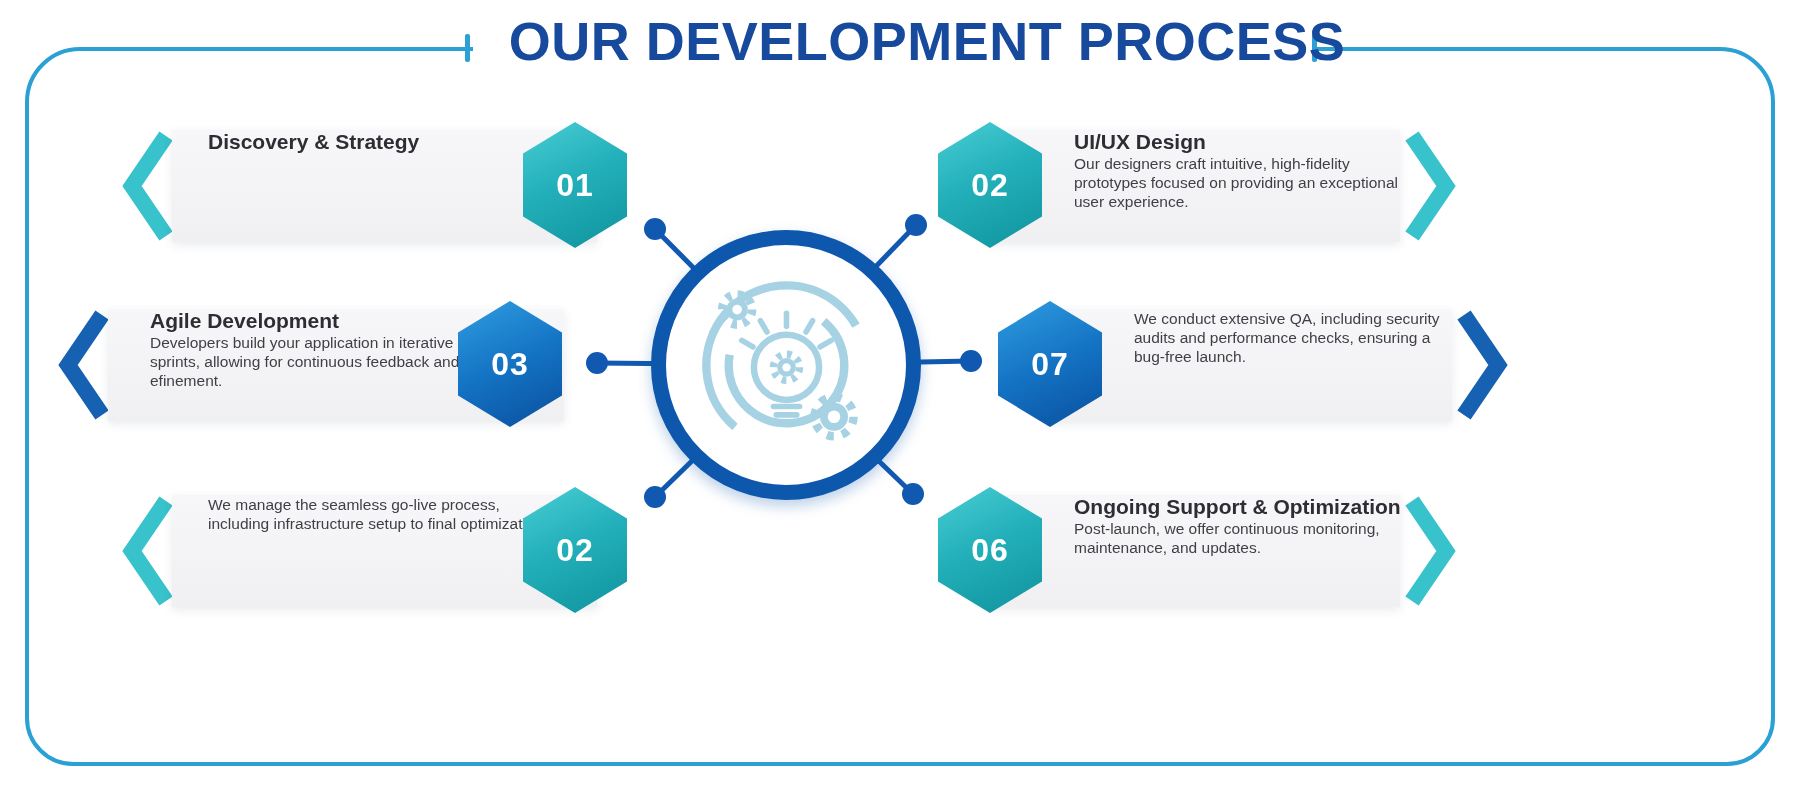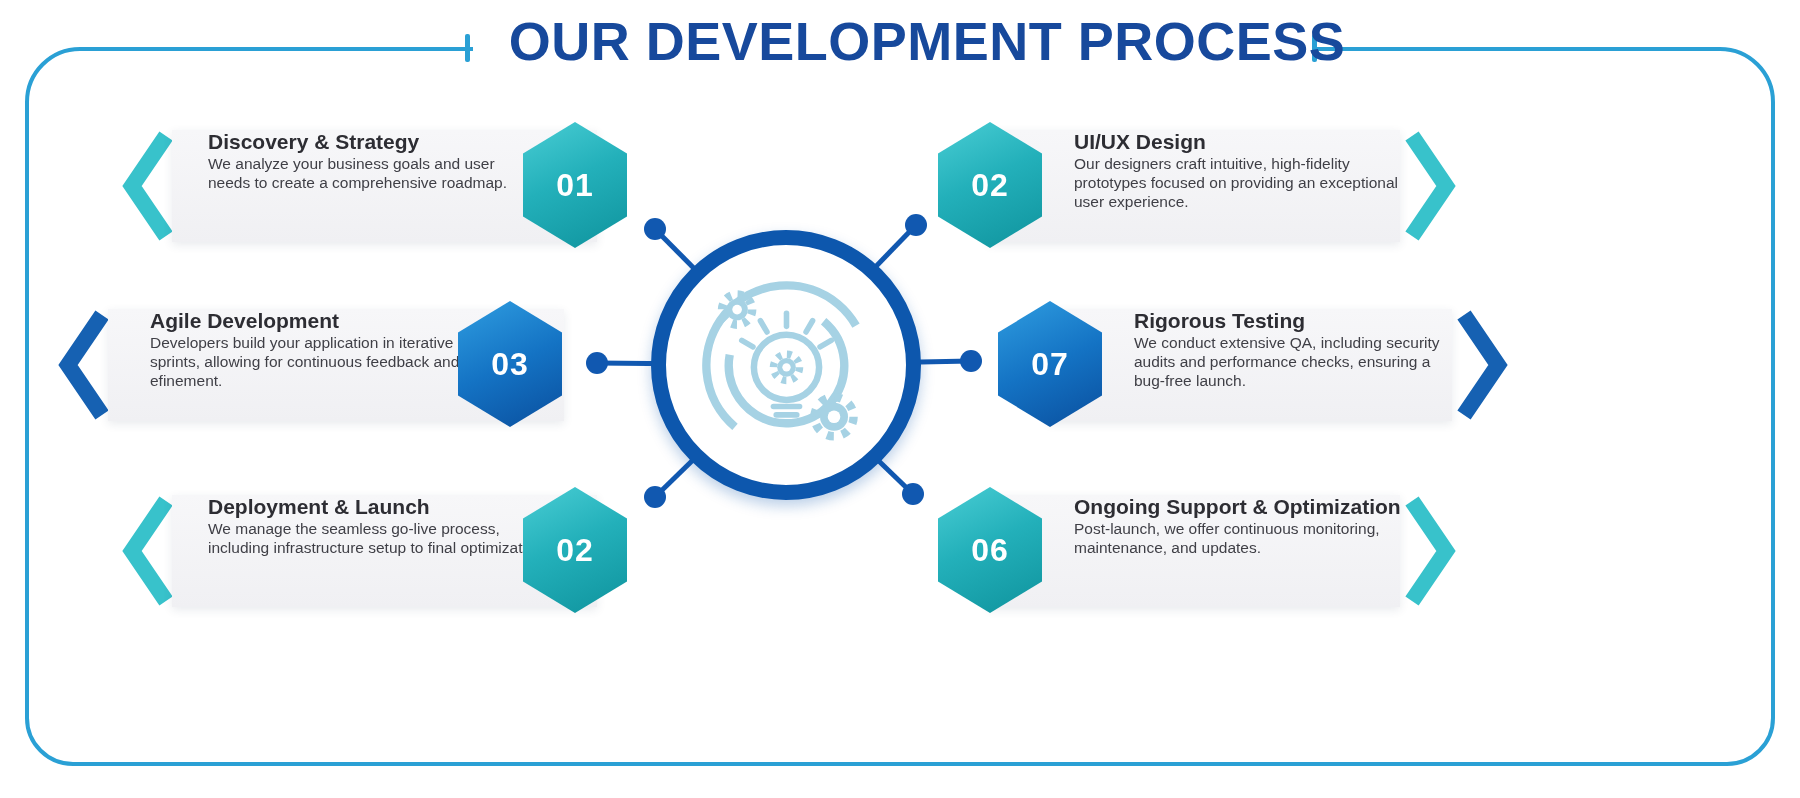--- a/index.html
+++ b/index.html
@@ -91,22 +91,20 @@
     <line x1="913" y1="494" x2="800" y2="385"></line>
       <circle cx="913" cy="494" r="11"></circle>
   </g>
 </svg>
 
 <svg class="chev teal" style="left:118px;top:128px" width="58" height="116" viewBox="0 0 58 116">
     <polyline points="48,8 14,58 48,108"></polyline>
   </svg>
 <div class="banner" style="left:172px;top:130px;width:425px;padding-left:36px">
   <div class="step-title">Discovery &amp; Strategy</div>
-  <div class="step-desc">We analyze your business goals and user
-needs to create a comprehensive roadmap.</div>
 </div>
 <div class="hex teal" style="left:523px;top:122px">
   <span>01</span>
 </div>
 
 <div class="banner" style="left:988px;top:130px;width:412px;padding-left:86px">
   <div class="step-title">UI/UX Design</div>
   <div class="step-desc">Our designers craft intuitive, high-fidelity
 prototypes focused on providing an exceptional
 user experience.</div>
@@ -125,37 +123,35 @@
   <div class="step-title">Agile Development</div>
   <div class="step-desc">Developers build your application in iterative
 sprints, allowing for continuous feedback and r
 efinement.</div>
 </div>
 <div class="hex blue" style="left:458px;top:301px">
   <span>03</span>
 </div>
 
 <div class="banner" style="left:1048px;top:309px;width:404px;padding-left:86px">
-  <div class="step-title">Rigorous Testing</div>
   <div class="step-desc">We conduct extensive QA, including security
 audits and performance checks, ensuring a
 bug-free launch.</div>
 </div>
 <div class="hex blue" style="left:998px;top:301px">
   <span>07</span>
 </div>
 <svg class="chev blue" style="left:1454px;top:307px" width="58" height="116" viewBox="0 0 58 116">
     <polyline points="10,8 44,58 10,108"></polyline>
   </svg>
 
 <svg class="chev teal" style="left:118px;top:493px" width="58" height="116" viewBox="0 0 58 116">
     <polyline points="48,8 14,58 48,108"></polyline>
   </svg>
 <div class="banner" style="left:172px;top:495px;width:425px;padding-left:36px">
-  <div class="step-title">Deployment &amp; Launch</div>
   <div class="step-desc">We manage the seamless go-live process,
 including infrastructure setup to final optimizations.</div>
 </div>
 <div class="hex teal" style="left:523px;top:487px">
   <span>02</span>
 </div>
 
 <div class="banner" style="left:988px;top:495px;width:412px;padding-left:86px">
   <div class="step-title">Ongoing Support &amp; Optimization</div>
   <div class="step-desc">Post-launch, we offer continuous monitoring,

